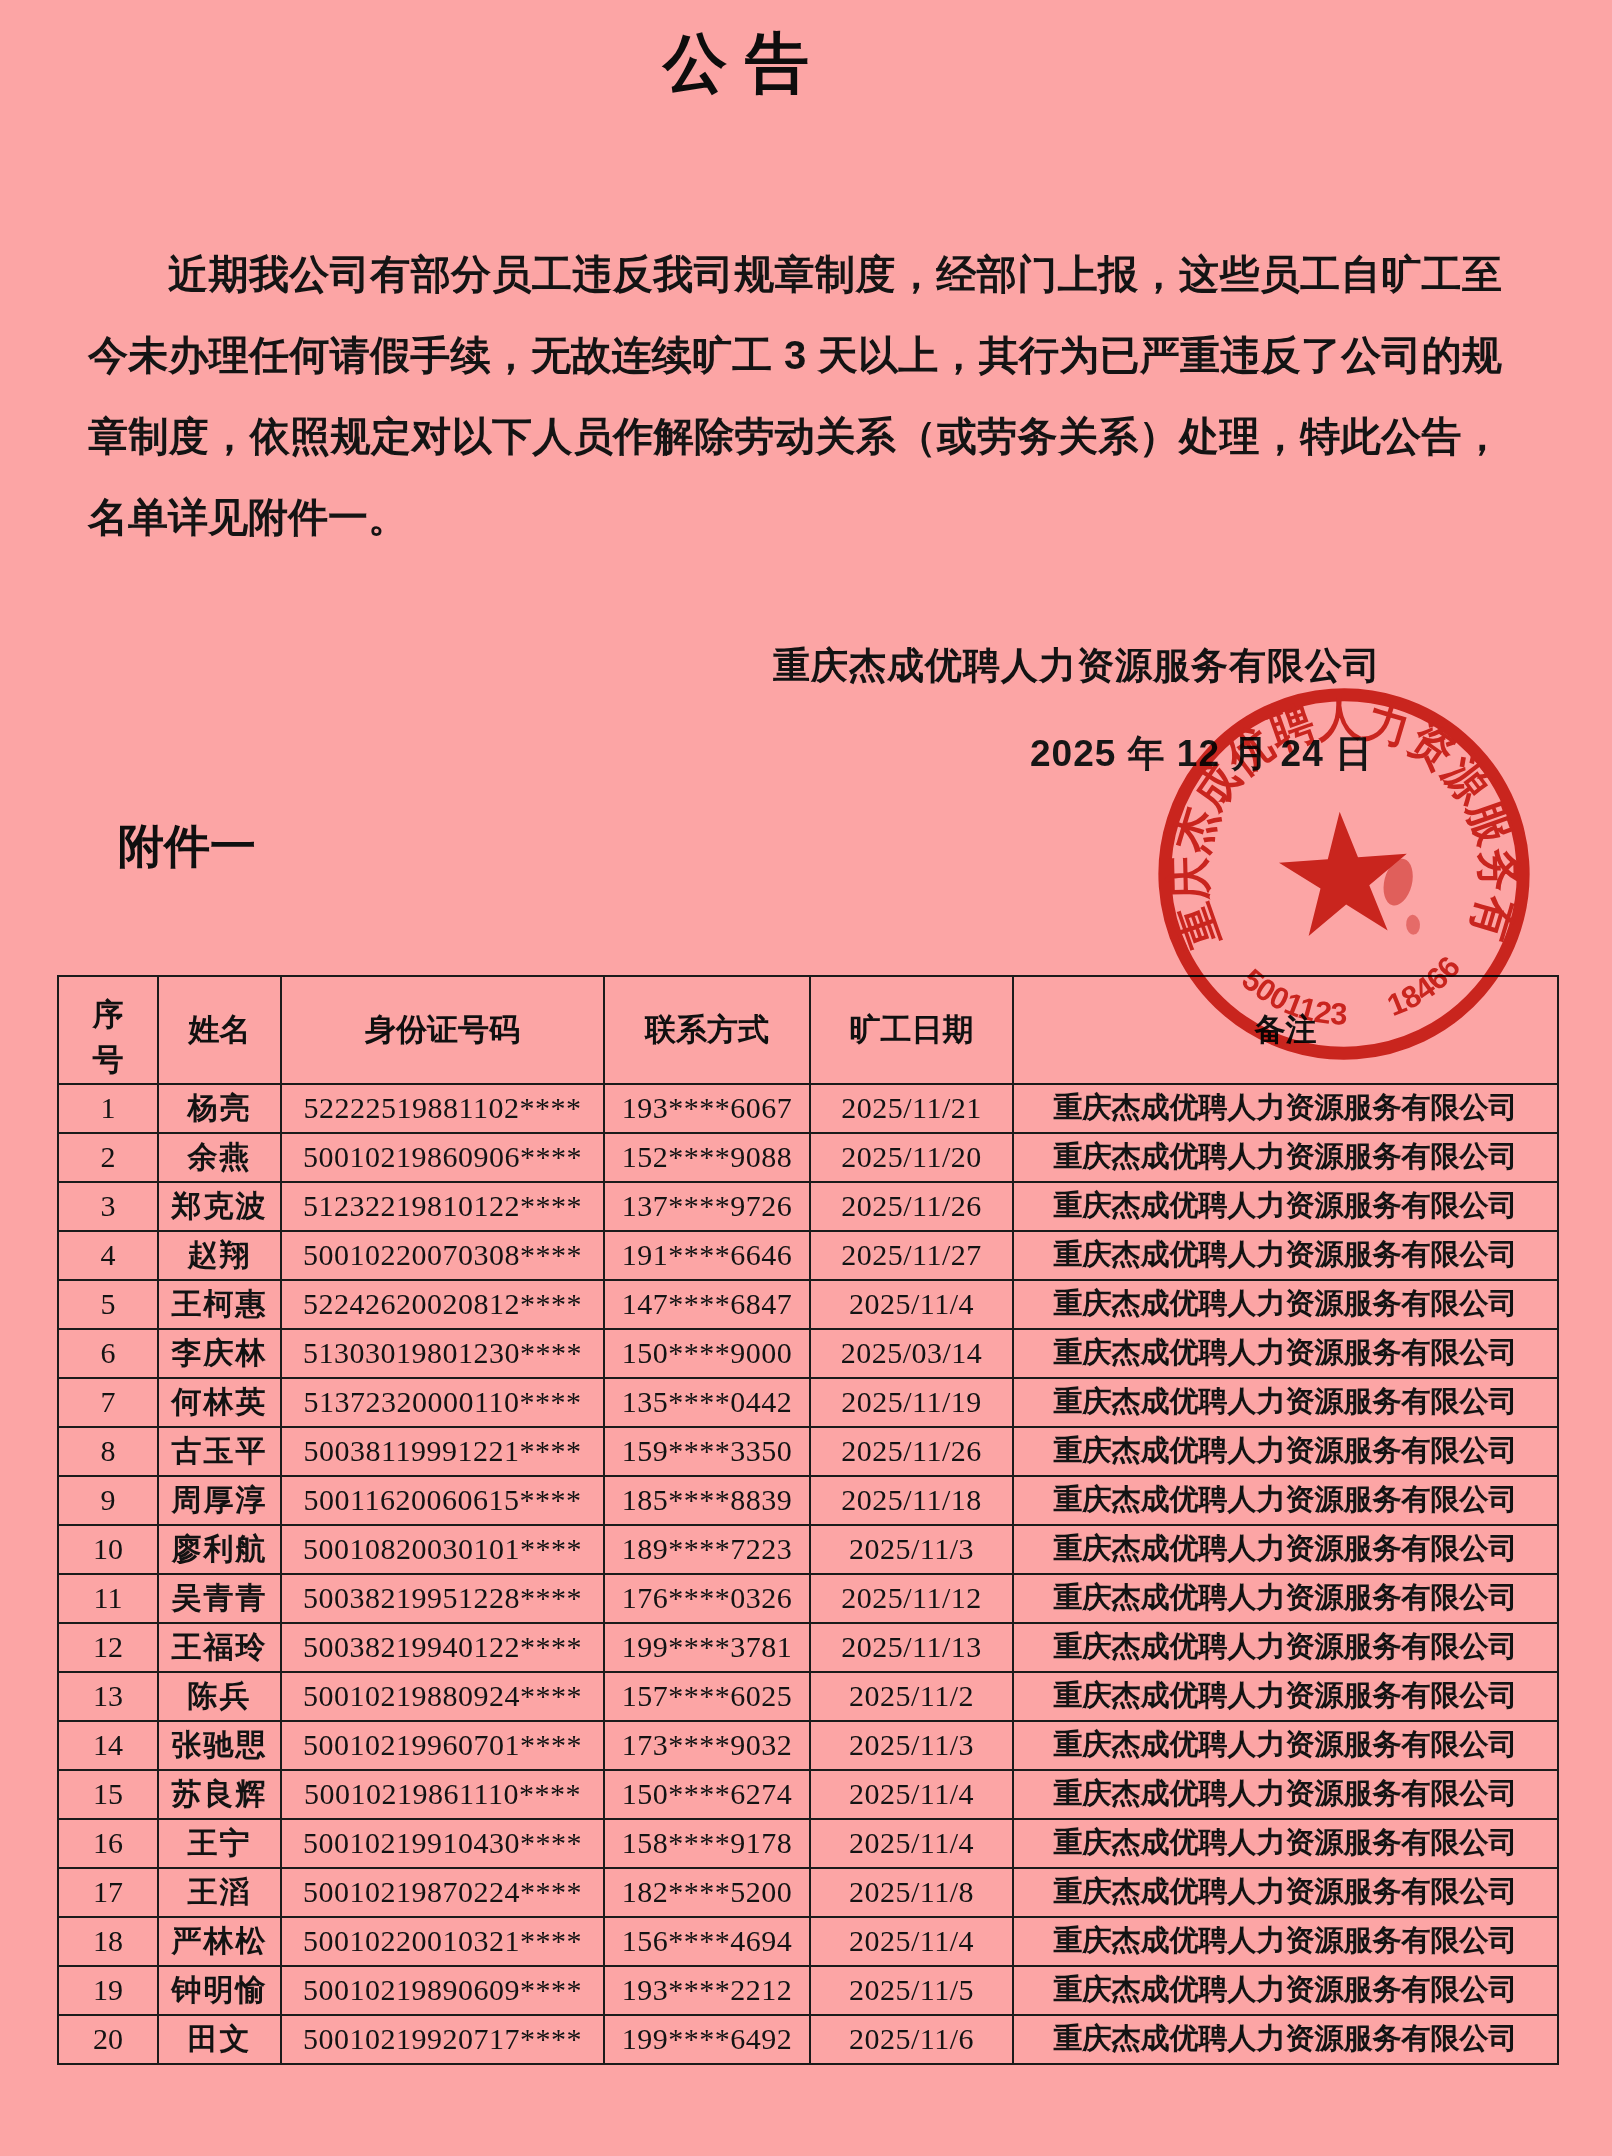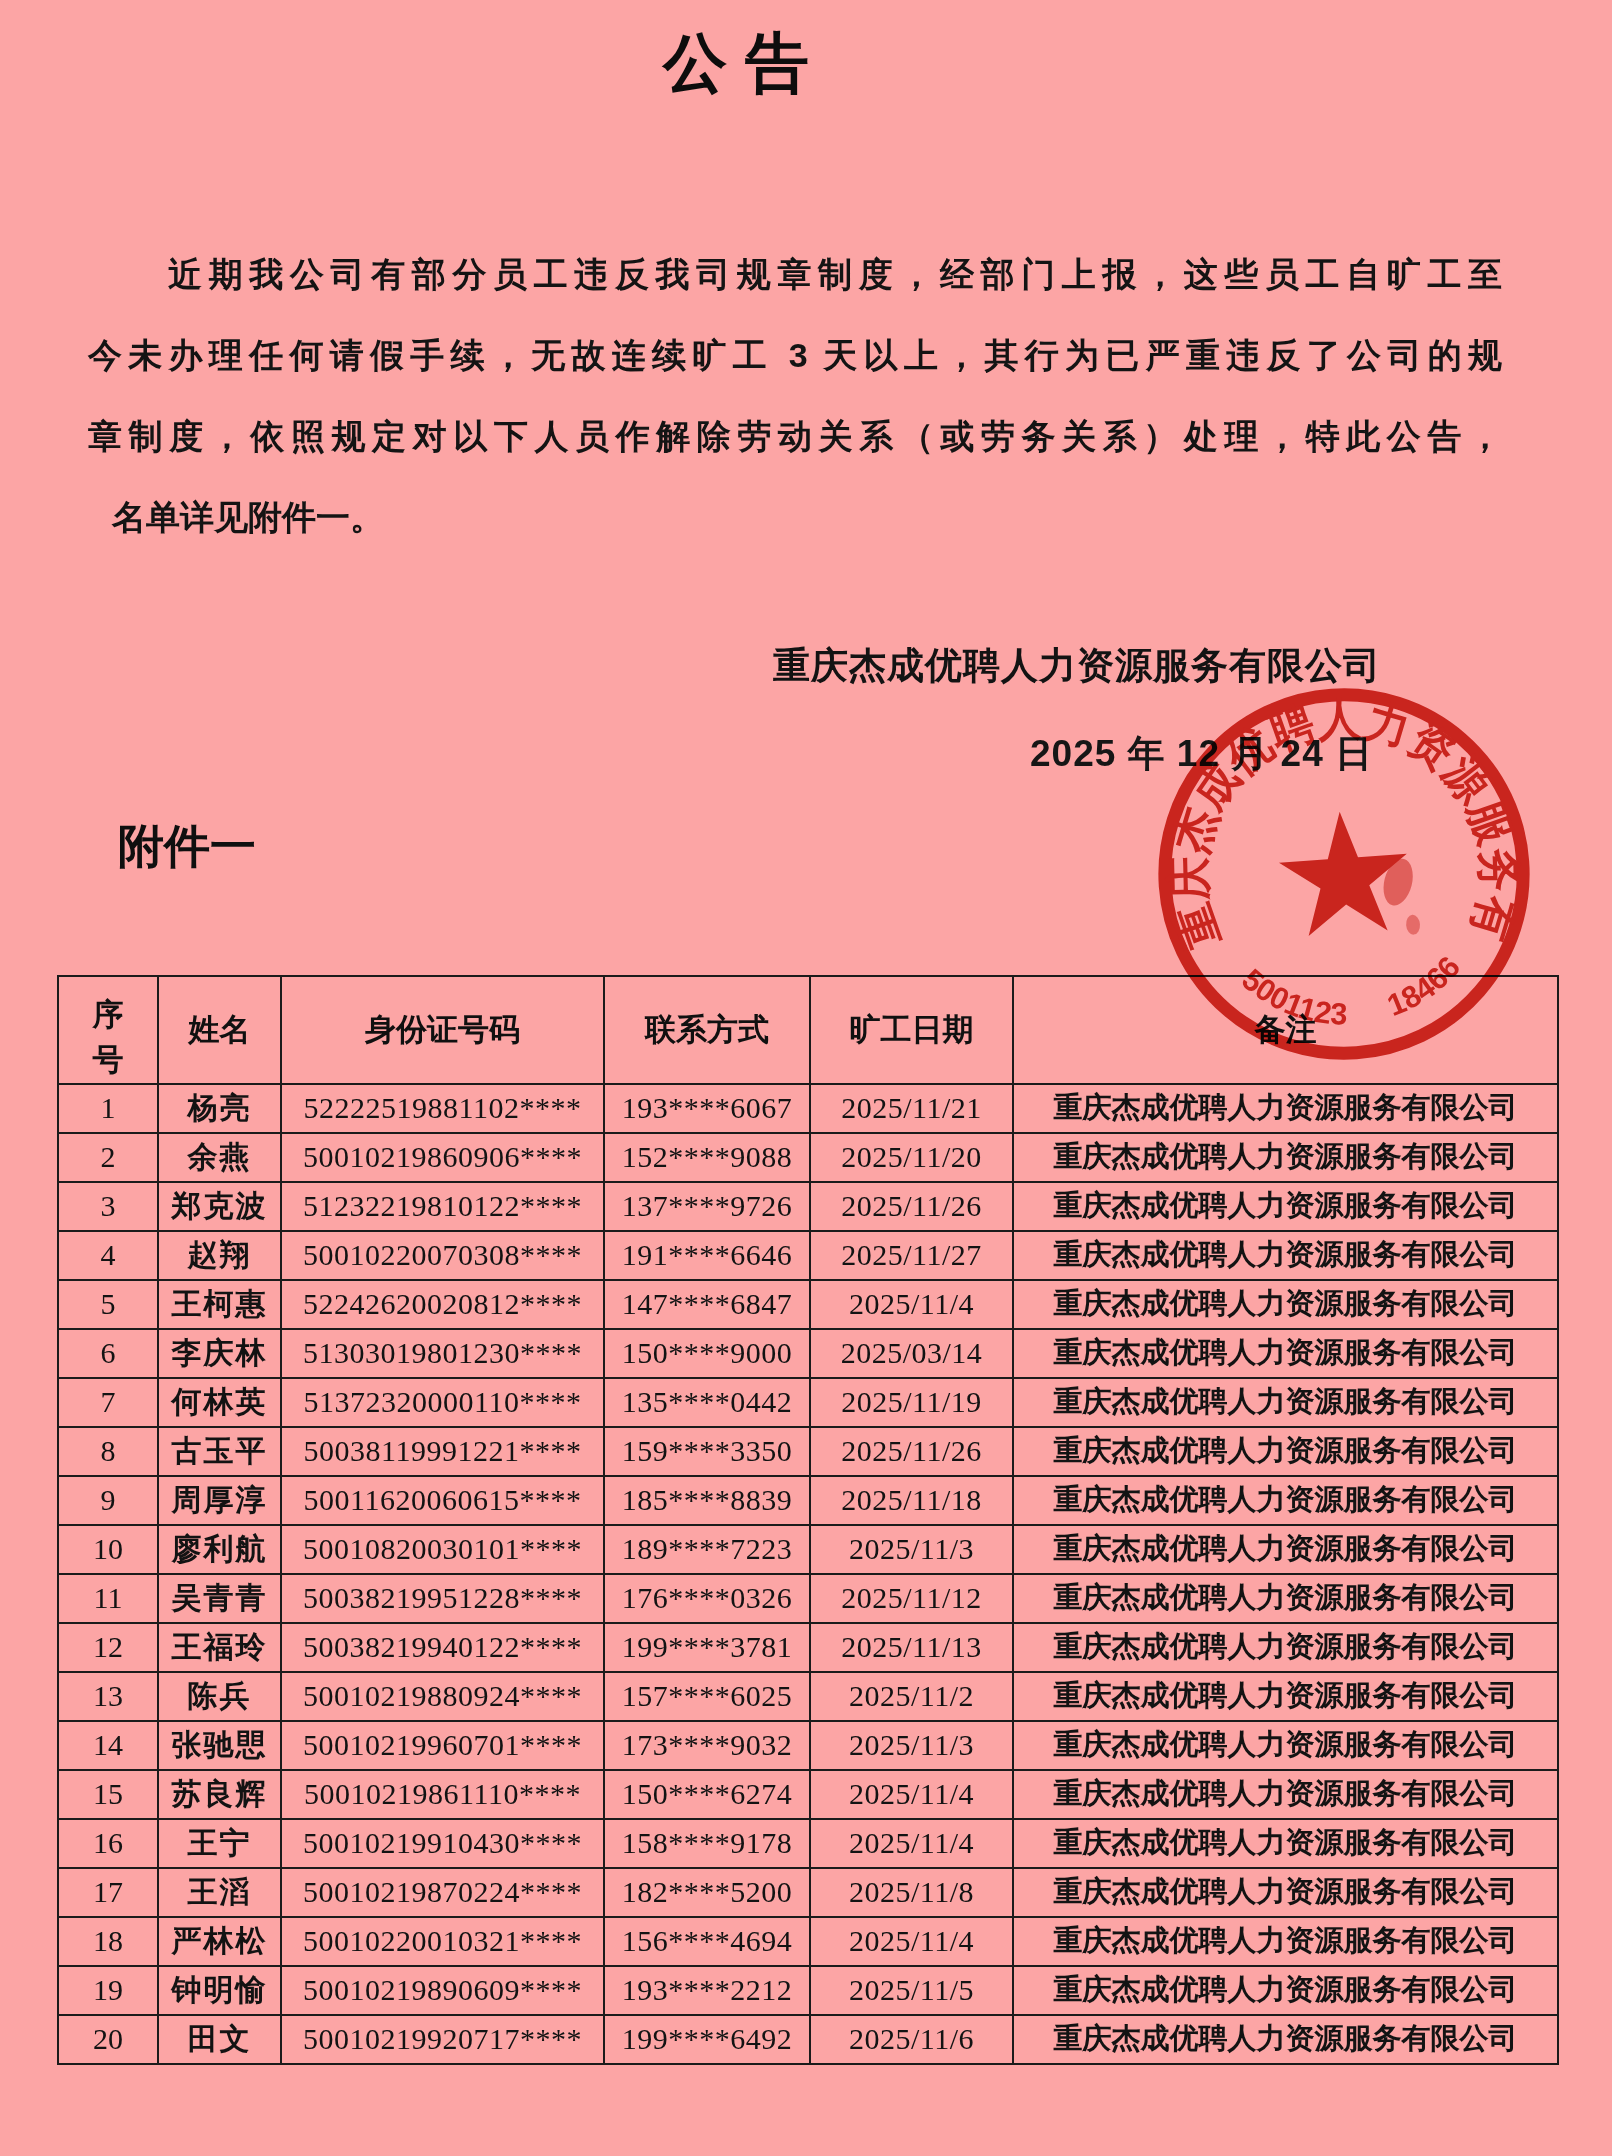--- a/index.html
+++ b/index.html
@@ -12,27 +12,27 @@
     color:#111;
   }
   .doc-title{
     position:absolute;top:20px;left:0;width:1472px;
     text-align:center;
     font-size:64px;font-weight:700;color:#0d0d0d;
     font-family:"Liberation Sans", sans-serif;
   }
   .para-line{
     position:absolute;left:88px;width:1414px;height:48px;
-    font-size:34px;font-weight:600;line-height:48px;color:#141414;
+    font-size:40px;font-weight:600;line-height:48px;color:#141414;
     text-align:justify;text-align-last:justify;
     white-space:normal;
     font-family:"Liberation Sans", sans-serif;
   }
   .para-line.first{ text-indent:80px; }
-  .para-line.last{ text-align:left;text-align-last:left;margin-left:24px; }
+  .para-line.last{ text-align:left;text-align-last:left; }
   .signature{
     position:absolute;top:641px;left:773px;
     font-size:37px;font-weight:700;color:#131313;
     letter-spacing:1px;
   }
   .doc-date{
     position:absolute;top:729px;left:1030px;
     font-size:37px;font-weight:600;color:#161616;
     letter-spacing:1px;
   }

